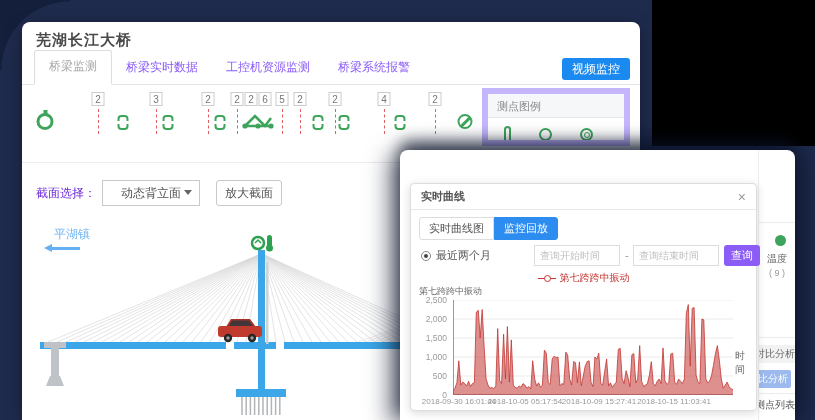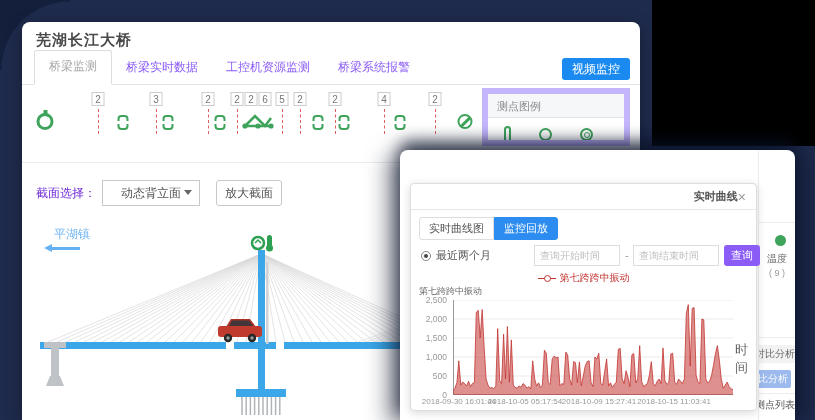--- a/index.html
+++ b/index.html
@@ -89,21 +89,21 @@
     color:#666; line-height:18px; display:flex; justify-content:flex-end; overflow:hidden; white-space:nowrap; }
   .rp-btn { position:absolute; top:220px; left:-28px; width:60px; height:18px; background:#9cbaee; border-radius:2px;
     color:#fff; font-size:10px; line-height:18px; text-align:right; padding-right:3px; white-space:nowrap; overflow:hidden; border:none; }
   .rp-list { position:absolute; top:248px; left:0; right:0; font-size:10px; color:#555; display:flex;
     justify-content:flex-end; white-space:nowrap; overflow:hidden; }
 
   
   .dlg { position:absolute; left:10px; top:33px; width:347px; height:228px; background:#fff;
     border:1px solid #ddd; border-radius:4px; box-shadow:0 2px 10px rgba(0,0,0,.15); }
   .dlg-hd { height:26px; line-height:25px; border-bottom:1px solid #e8e8e8; padding:0 10px; display:flex;
-    justify-content:flex-end; align-items:center; }
+    justify-content:space-between; align-items:center; }
   .dlg-title { font-size:11px; color:#555; font-weight:700; }
   .dlg-close { font-size:14px; color:#999; line-height:1; cursor:pointer; }
   .dlg-bd { padding:7px 8px 0; }
   .dlg-tabs { display:inline-flex; }
   .dtab { font-size:11px; padding:3px 9px; border:1px solid #ddd; color:#555; background:#fff; cursor:pointer; }
   .dtab:first-child { border-radius:3px 0 0 3px; }
   .dtab.active { background:#2d8cf0; border-color:#2d8cf0; color:#fff; border-radius:0 3px 3px 0; }
   .filter { position:relative; height:24px; margin-top:5px; }
   .radio-wrap { position:absolute; left:2px; top:3px; display:flex; align-items:center; gap:5px; }
   .radio { width:10px; height:10px; border:1px solid #888; border-radius:50%; position:relative; }
@@ -120,21 +120,21 @@
   .lg-marker::before { content:""; position:absolute; left:0; right:0; top:3px; border-top:1px solid #c23531; }
   .lg-marker::after { content:""; position:absolute; left:6px; top:0; width:5px; height:5px; border:1px solid #c23531;
     border-radius:50%; background:#fff; }
   .chart-title { font-size:9px; color:#666; margin-top:1px; }
   .plot-wrap { position:relative; margin-top:2px; height:95px; }
   .ylabels { position:absolute; left:0; top:0; width:30px; height:95px; }
   .ylabels span { position:absolute; right:2px; font-size:8.5px; color:#999; transform:translateY(-50%); }
   .plot { position:absolute; left:34px; top:0; width:280px; height:95px; }
   .xlabels { position:relative; left:34px; width:280px; height:12px; margin-top:2px; }
   .xlabels span { position:absolute; font-size:8px; color:#999; transform:translateX(-50%); white-space:nowrap; }
-  .xaxis-name { position:absolute; left:316px; bottom:18px; font-size:13px; color:#666;font-family:Liberation Serif, serif; }
+  .xaxis-name { position:absolute; left:316px; bottom:18px; font-size:10px; color:#666;font-family:Liberation Serif, serif; }
 </style>
 </head>
 <body>
 
 <div id="stage">
   <div class="corner-dec"></div>
   <div class="black-zone"></div>
 
   <div class="winA">
     <div class="winA-title">芜湖长江大桥</div>

